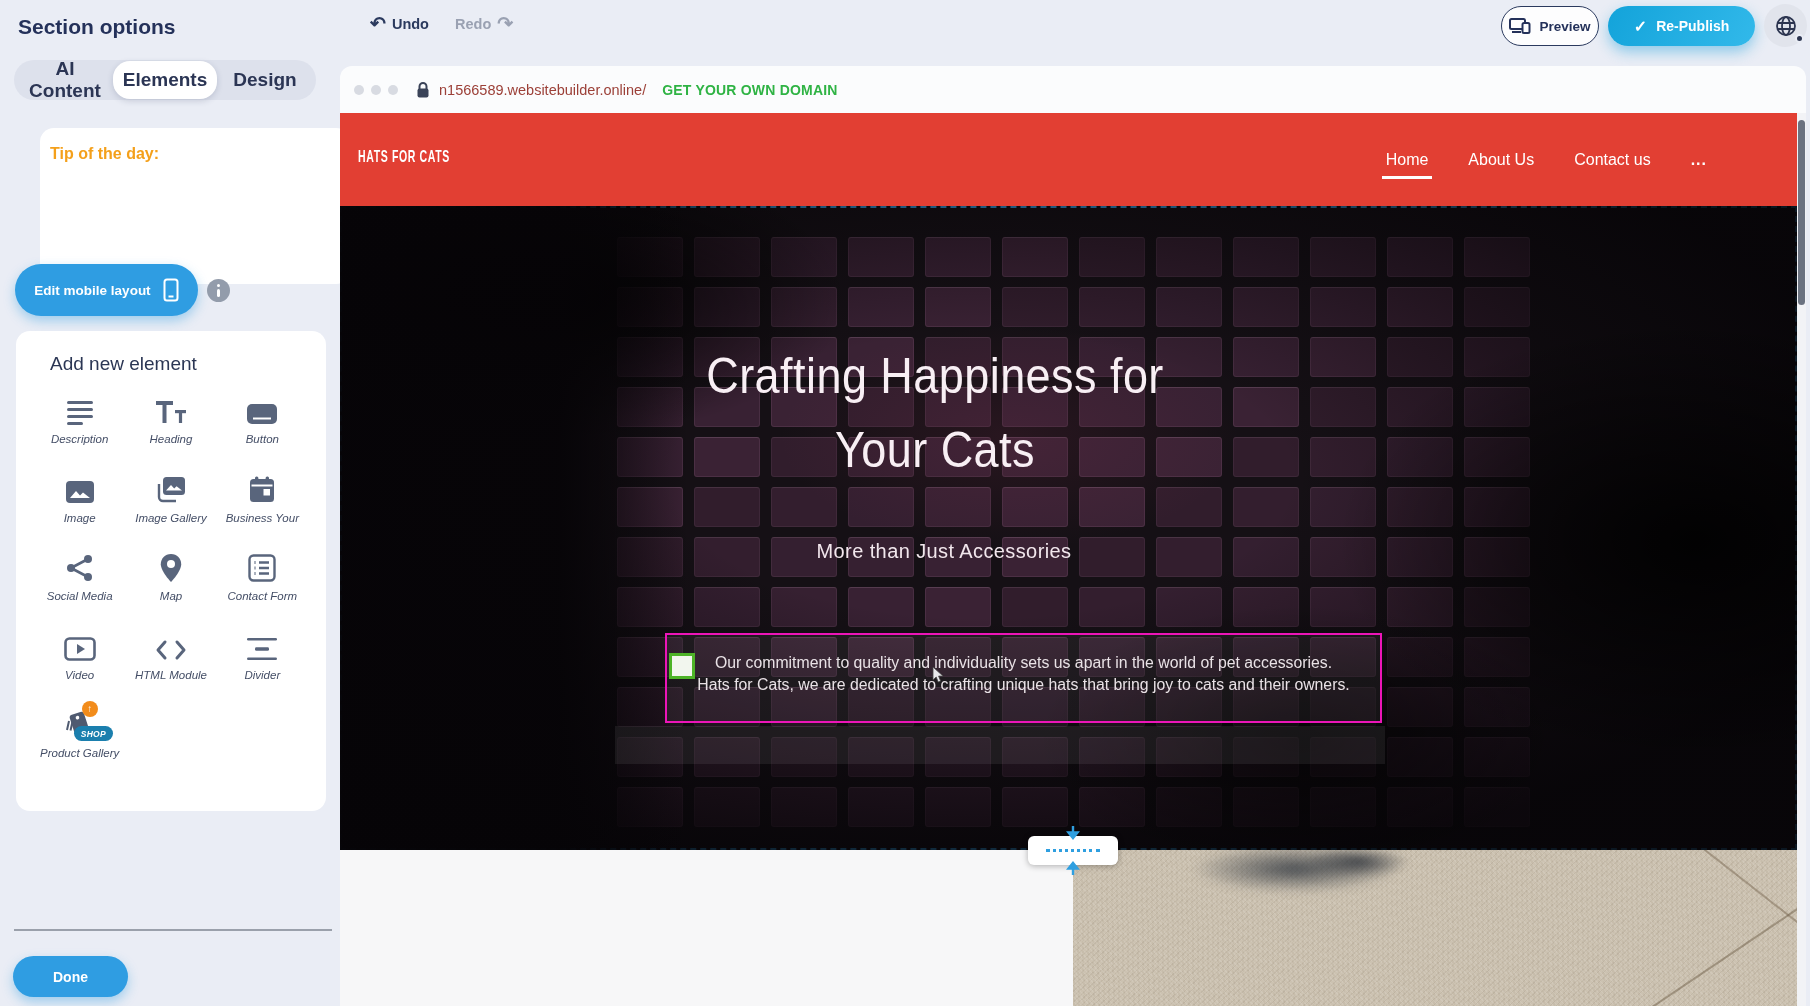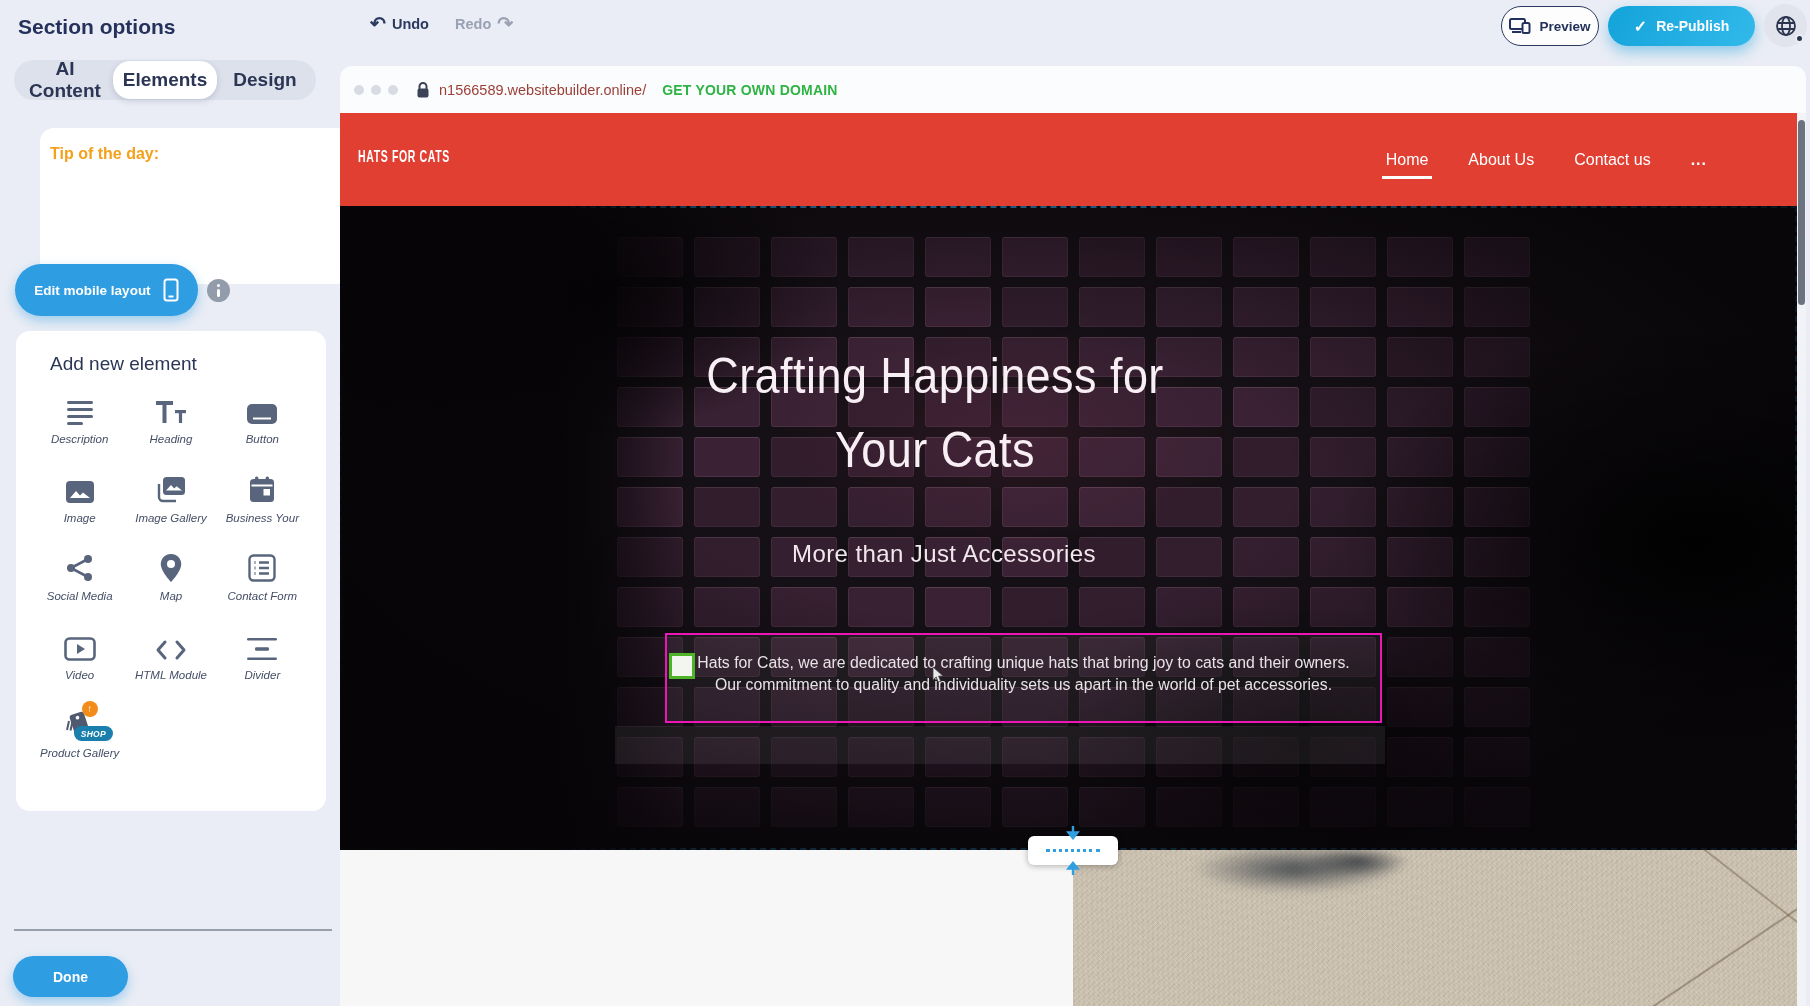--- a/index.html
+++ b/index.html
@@ -78,21 +78,21 @@
       linear-gradient(90deg, rgba(6,4,7,.92) 0 15%, rgba(6,4,7,0) 24%),
       radial-gradient(30% 32% at 14% 14%, rgba(0,0,0,.9), rgba(0,0,0,0) 70%),
       radial-gradient(34% 48% at 93% 52%, rgba(0,0,0,.85), rgba(0,0,0,0) 72%),
       radial-gradient(26% 30% at 66% 83%, rgba(0,0,0,.55), rgba(0,0,0,0) 70%),
       radial-gradient(22% 24% at 46% 36%, rgba(160,60,95,.14), rgba(0,0,0,0) 72%),
       radial-gradient(62% 64% at 44% 42%, rgba(0,0,0,0) 34%, rgba(6,4,7,.42) 64%, rgba(6,4,7,.88) 100%);
   }
   .hero-title { position:absolute; left:595px; top:133px; transform:translateX(-50%) scaleX(.9); width:max-content;
     text-align:center; color:#f8eff4; font-size:50px; line-height:74px; font-weight:500; letter-spacing:.5px; }
   .hero-subtitle { position:absolute; left:604px; top:334px; transform:translateX(-50%); width:max-content;
-    color:#f2e7ed; font-size:24px; letter-spacing:.4px; }
+    color:#f2e7ed; font-size:20px; letter-spacing:.4px; }
   .row-highlight { position:absolute; left:275px; top:520px; width:770px; height:38px; background:rgba(255,255,255,.07); }
   .para-box { position:absolute; left:325px; top:427px; width:717px; height:90px; border:2px solid #ec15b8;
     background:rgba(255,255,255,.055); }
   .para-text { padding-top:17px; text-align:center; color:#e9e2e6; font-size:15.8px; line-height:22px; }
   .para-text span { display:block; white-space:nowrap; }
   .drag-handle { position:absolute; left:2px; top:18px; width:26px; height:26px; background:#f2f6ee; border:3px solid #4db327; cursor:move; }
   .cursor-arrow { position:absolute; left:592px; top:460px; pointer-events:none; }
   
   .bottom-section { position:absolute; left:0; top:737px; width:1457px; height:156px; background:#f7f7f8; }
   .paving { position:absolute; left:733px; top:0; right:0; bottom:0; background:#ccc2b1; overflow:hidden;
@@ -519,22 +519,22 @@
         <div>Your Cats</div>
       </div>
 
       <div class="hero-subtitle">More than Just Accessories</div>
 
       <div class="row-highlight"></div>
 
       <div class="para-box">
         <span class="drag-handle"></span>
         <div class="para-text">
+          <span>Our commitment to quality and individuality sets us apart in the world of pet accessories.</span>
           <span>Hats for Cats, we are dedicated to crafting unique hats that bring joy to cats and their owners.</span>
-          <span>Our commitment to quality and individuality sets us apart in the world of pet accessories.</span>
         </div>
       </div>
 
       <span class="cursor-arrow">
         <svg width="13" height="18" viewBox="0 0 13 18">
             <path d="M1 1v13l3.2-3 2 5 2.4-1-2-4.9H11z" fill="#e9e9ec" stroke="#444" stroke-width="0.8"></path>
           </svg>
       </span>
     </div>
 

